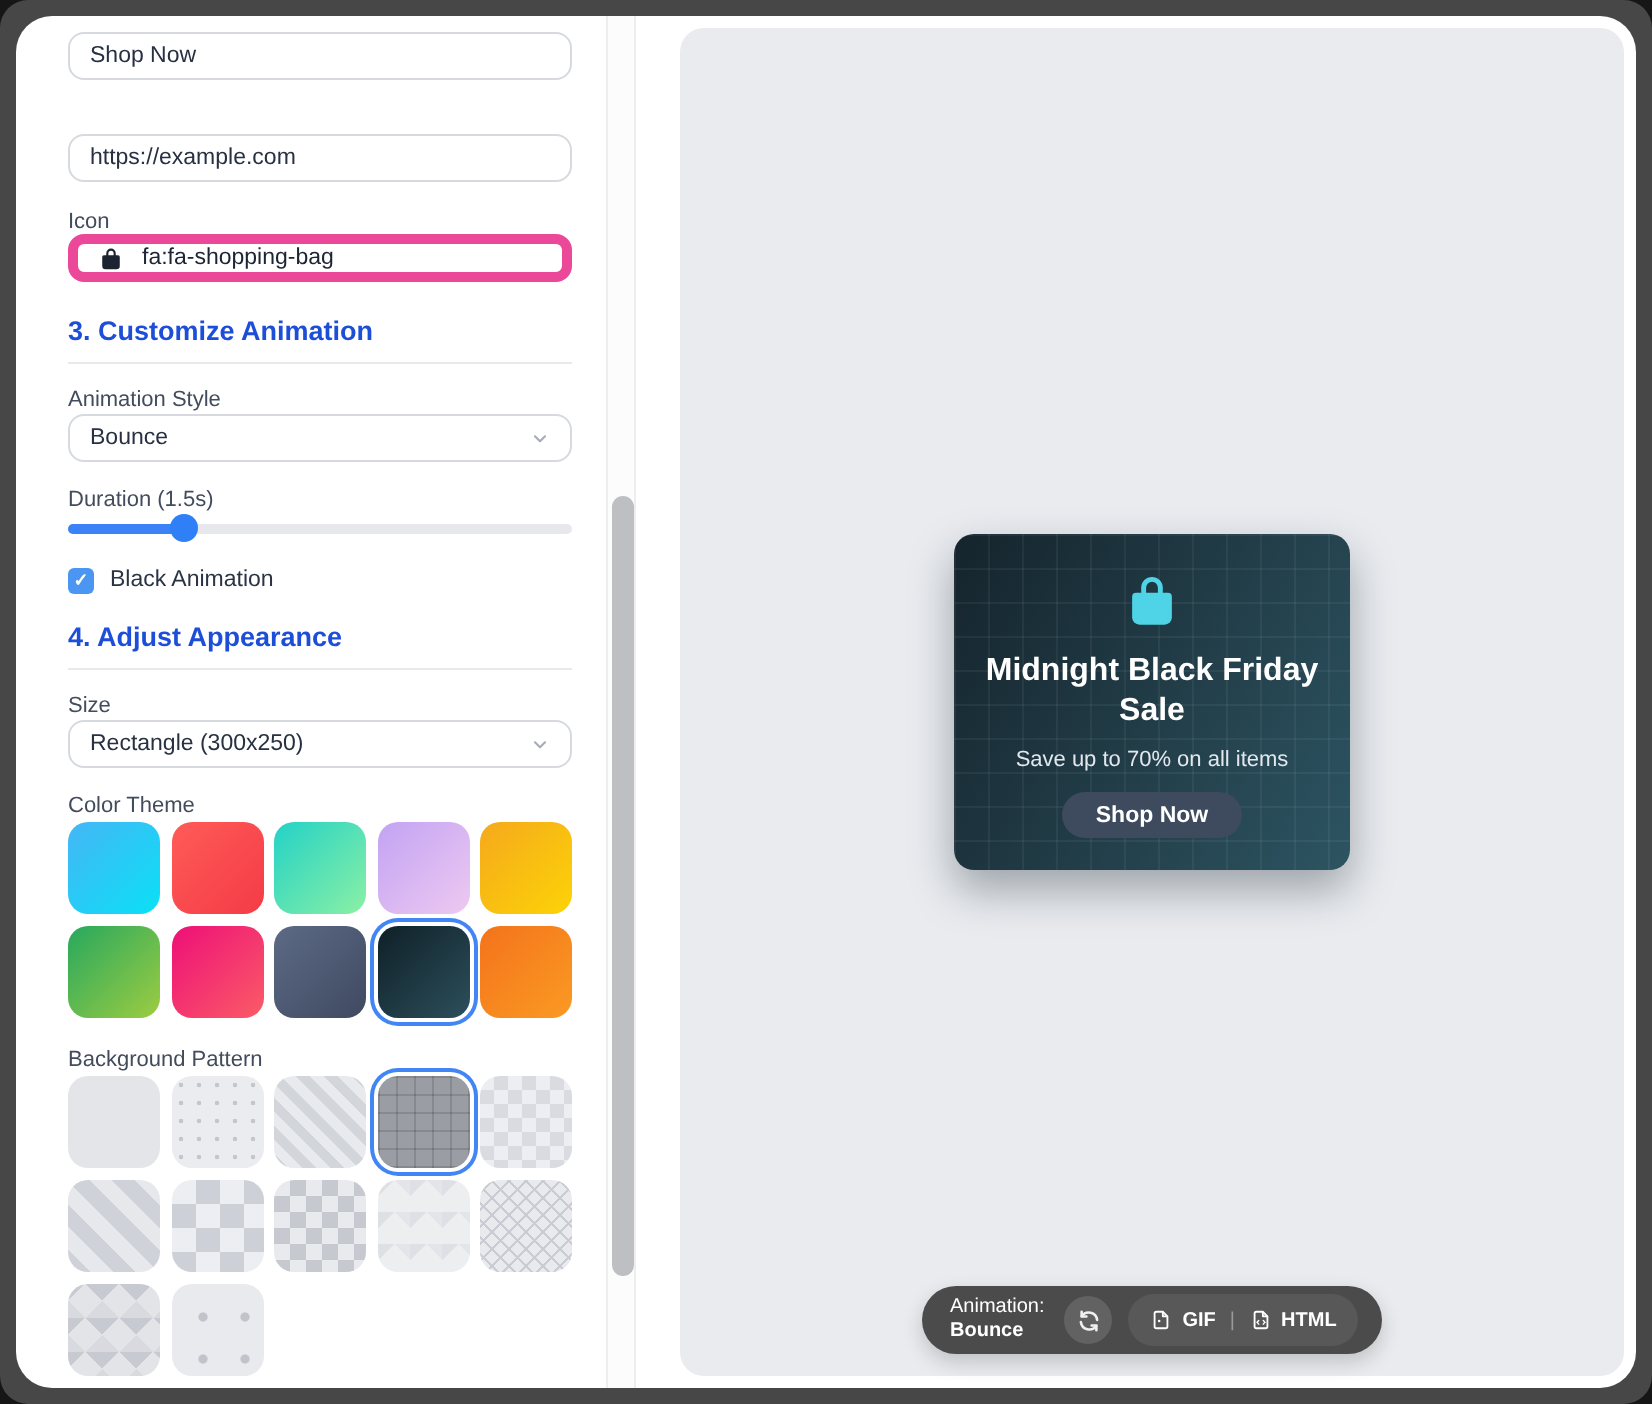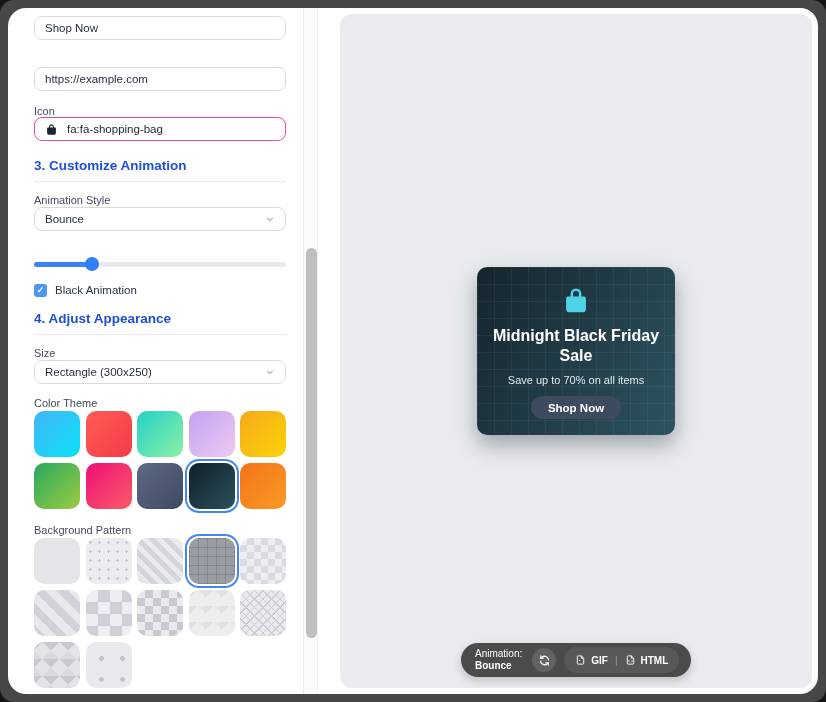--- a/index.html
+++ b/index.html
@@ -10,21 +10,21 @@
             background:#ffffff; border-radius:18px; overflow:hidden; }
 
   
   .sidebar { position:absolute; left:26px; top:0; width:252px; height:686px; }
   .fld-label { position:absolute; left:0; width:252px; font-size:11px; color:#424c5c; }
   .sec-title { position:absolute; left:0; width:252px; font-size:13.5px; font-weight:700; color:#1d4ed8; }
   .divider { position:absolute; left:0; width:252px; height:1px; background:#e7e9ed; }
   .tin { position:absolute; left:0; width:252px; height:24px; border:1px solid #d6dade;
          border-radius:8px; background:#fff; font-size:11.5px; color:#273142;
          padding:0 10px; outline:none; font-family:"Liberation Sans", sans-serif; }
-  .iconfield { position:absolute; left:0; width:252px; height:24px; border:1px solid #ec4899;
+  .iconfield { position:absolute; left:0; width:252px; height:24px; border:5px solid #ec4899;
          border-radius:8px; background:#fff; display:flex; align-items:center; gap:9px; padding:0 10px; }
   .iconfield span { font-size:11.5px; color:#1c2533; }
   .select { position:absolute; left:0; width:252px; height:24px; border:1px solid #d6dade;
          border-radius:8px; background:#fff; display:flex; align-items:center;
          justify-content:space-between; padding:0 10px; cursor:pointer; }
   .select span { font-size:11.5px; color:#273142; }
 
   .slider { position:absolute; left:0; width:252px; height:14px; }
   .sl-track { position:absolute; left:0; right:0; top:5px; height:5px; border-radius:3px; background:#e6e8eb; }
   .sl-fill  { position:absolute; left:0; top:5px; height:5px; border-radius:3px; background:#3b82f6; }
@@ -143,20 +143,21 @@
     <div class="divider" style="top:173px"></div>
 
     <div class="fld-label" style="top:186px">Animation Style</div>
     <div class="select" style="top:199px">
       <span>Bounce</span>
       <svg width="10" height="10" viewBox="0 0 24 24">
         <path d="M6 10l6 6 6-6" fill="none" stroke="#a6adb8" stroke-width="2.6" stroke-linecap="round" stroke-linejoin="round"></path>
       </svg>
     </div>
 
+    <div class="fld-label" style="top:236px">Duration (1.5s)</div>
     <div class="slider" style="top:249px">
       <div class="sl-track"></div>
       <div class="sl-fill" id="sl-fill" style="width: 23%;"></div>
       <div class="sl-thumb" id="sl-thumb" style="left: calc(23% - 7px);"></div>
     </div>
 
     <div class="check-row" style="top:275px">
       <div class="checkbox" id="loop-check">✓</div>
       <label>Black Animation</label>
     </div>

